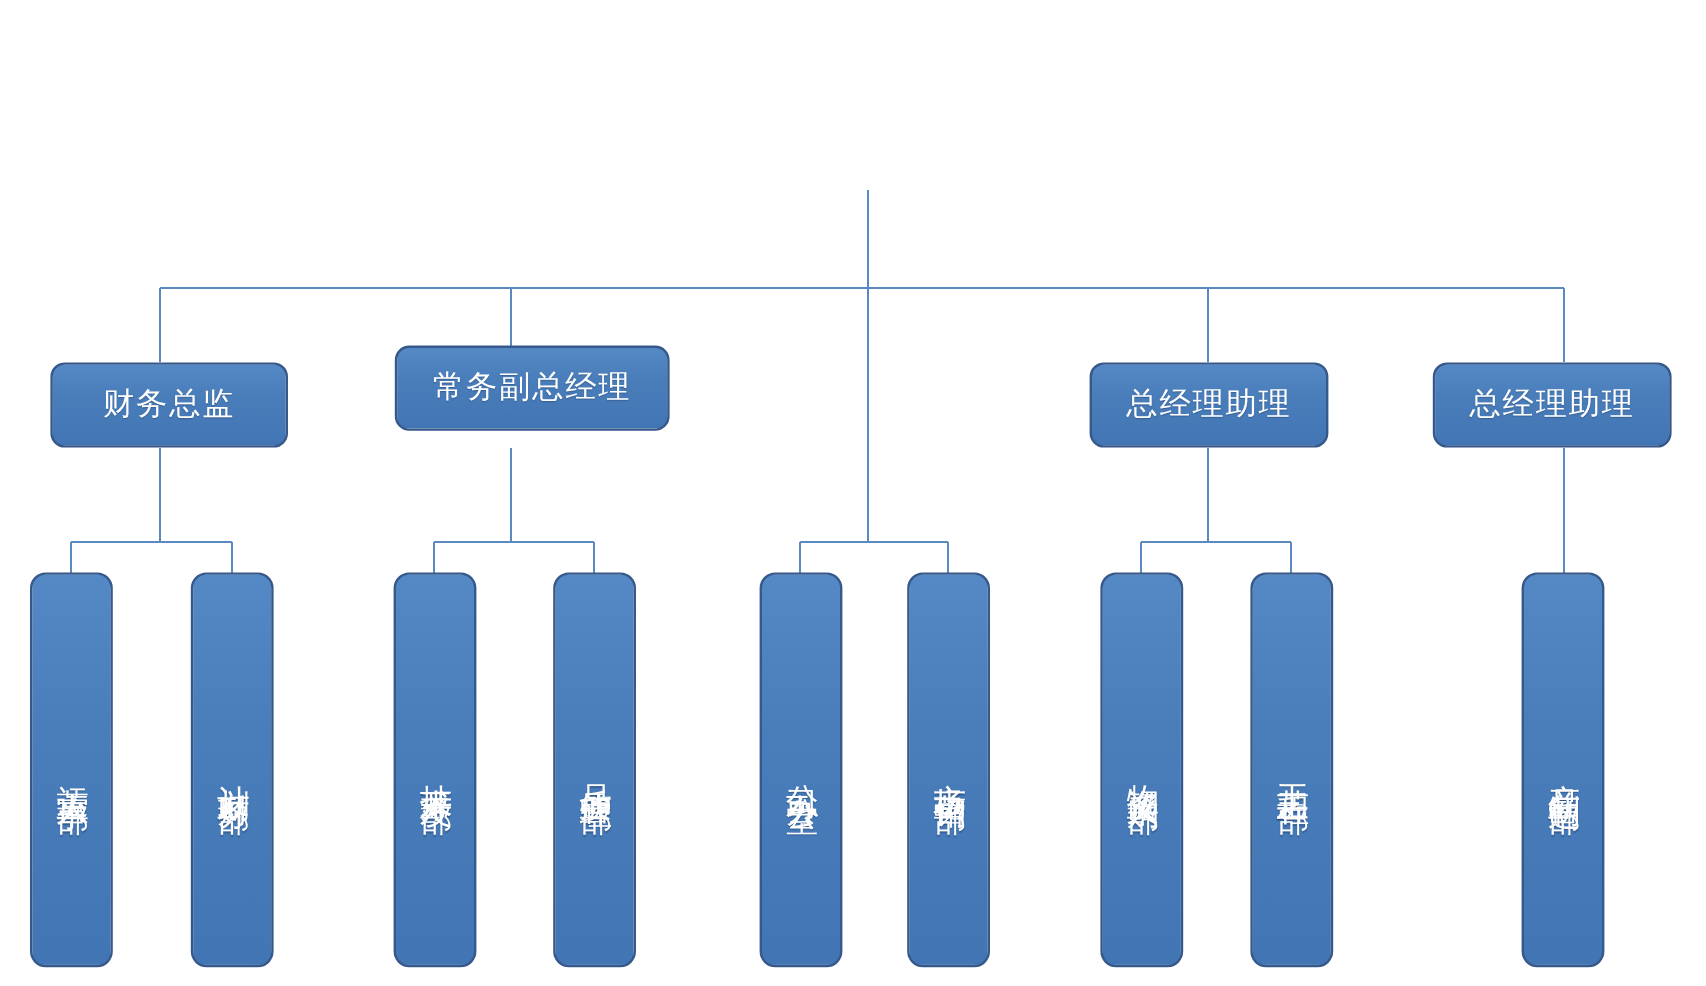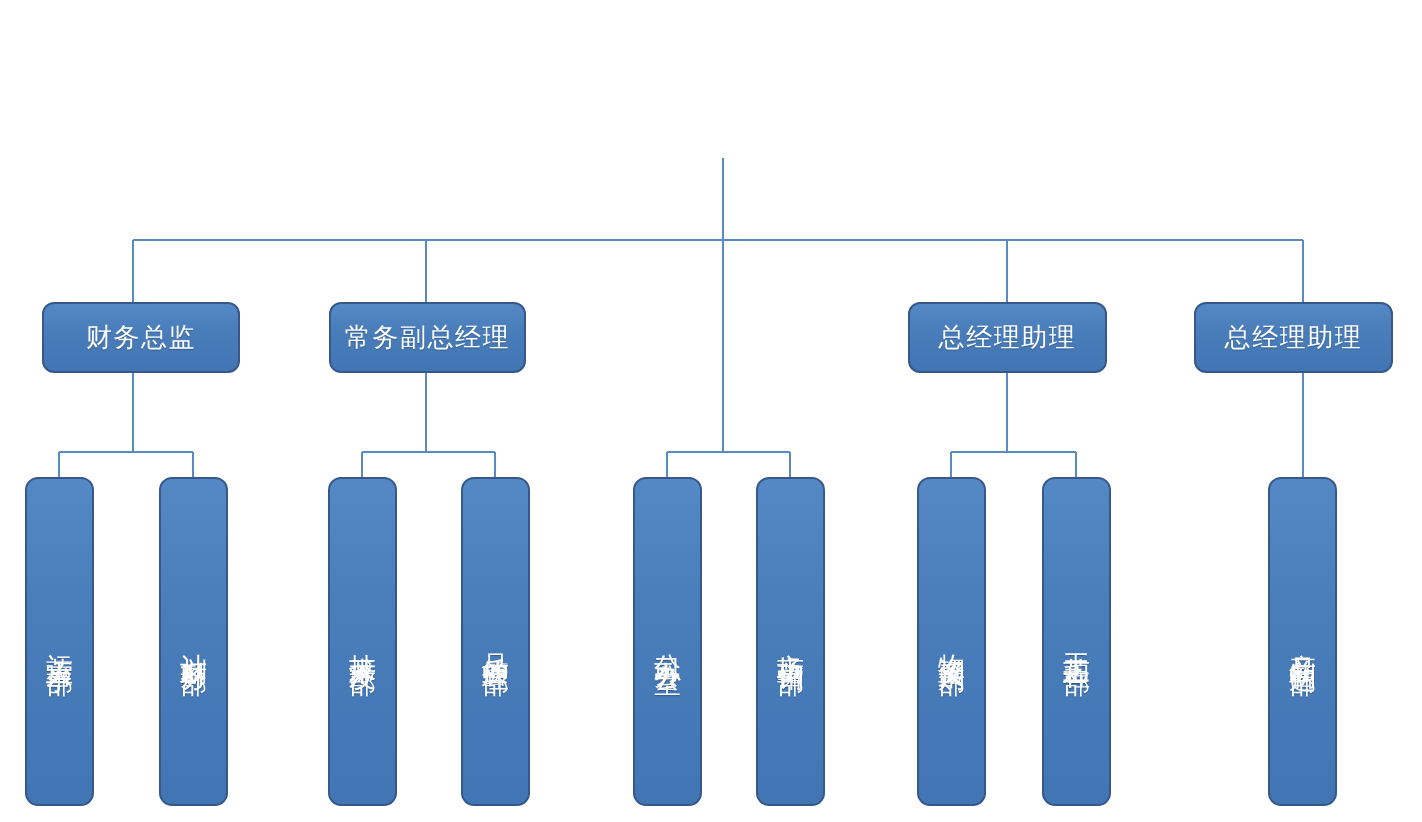--- a/index.html
+++ b/index.html
@@ -112,21 +112,21 @@
     </g>
   </svg>
 
   <div id="node-layer">
 
 
     <div class="node horiz" style="left:42px; top:302px; width:198px; height:71px;">
       <span class="hlabel">财务总监</span>
     </div>
 
-    <div class="node horiz" style="left:329px; top:302px; width:197px; height:71px;">
+    <div class="node horiz" style="left:329px; top:288px; width:229px; height:71px;">
       <span class="hlabel">常务副总经理</span>
     </div>
 
     <div class="node horiz" style="left:908px; top:302px; width:199px; height:71px;">
       <span class="hlabel">总经理助理</span>
     </div>
 
     <div class="node horiz" style="left:1194px; top:302px; width:199px; height:71px;">
       <span class="hlabel">总经理助理</span>
     </div>

